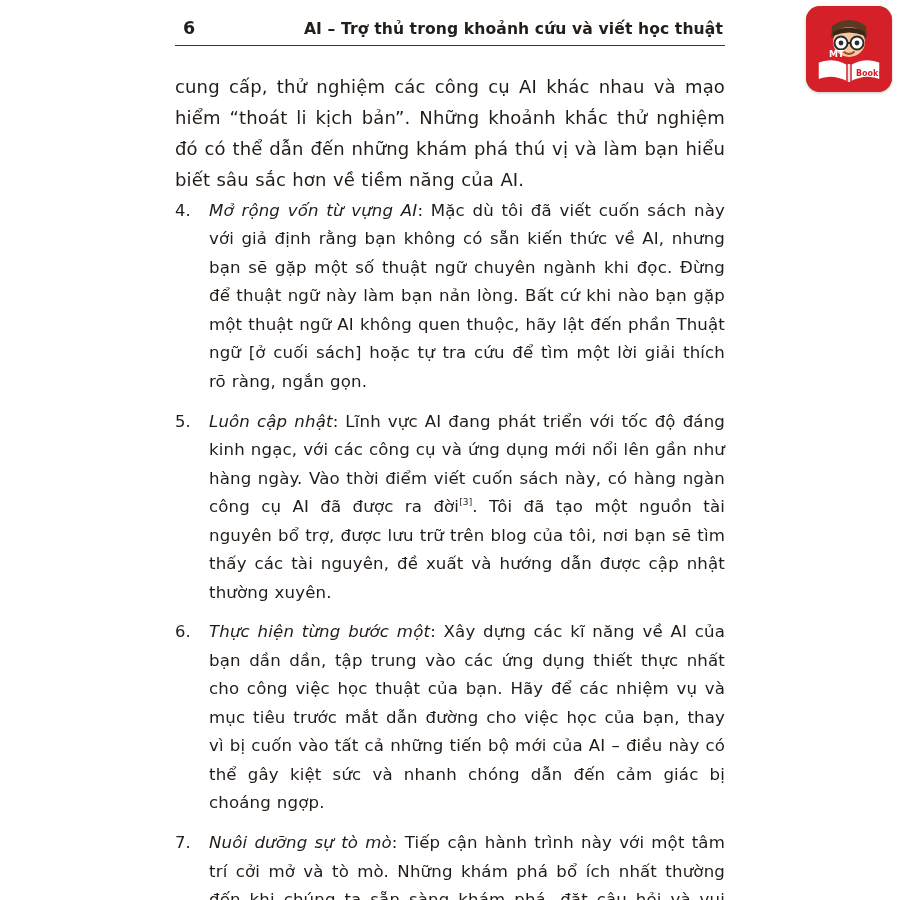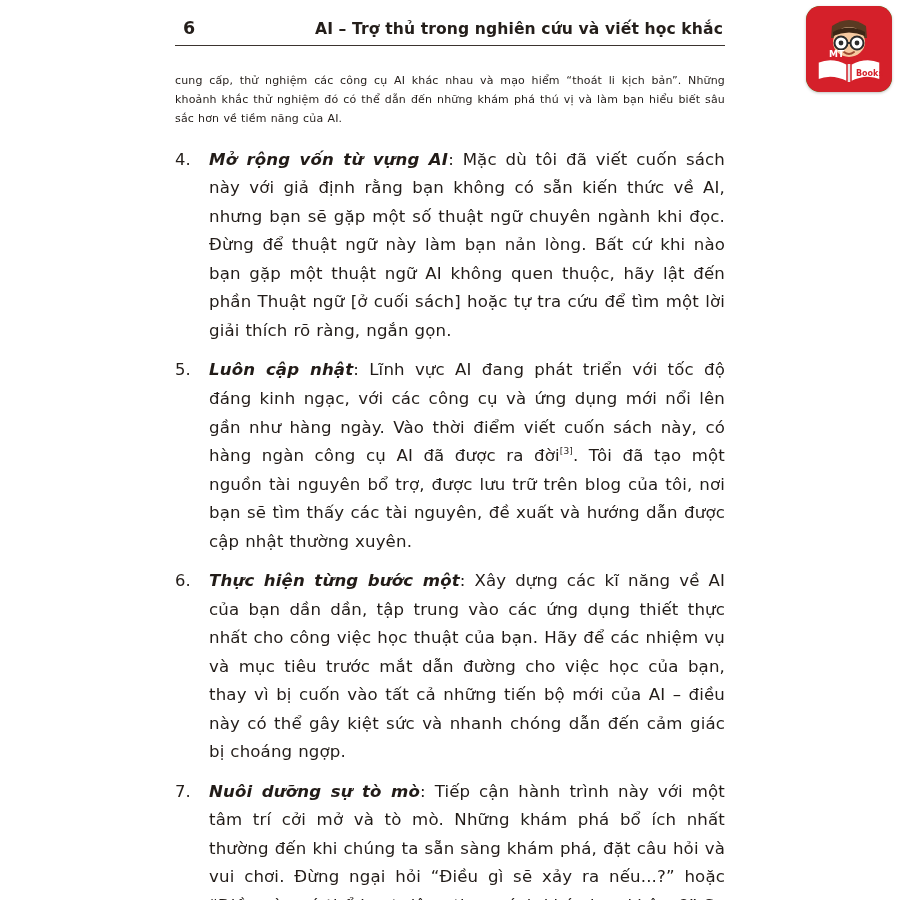--- a/index.html
+++ b/index.html
@@ -42,27 +42,27 @@
   .running-title {
     font-size: 15.6px;
     font-weight: 700;
     letter-spacing: .1px;
     color: #241e1a;
     padding-right: 2px;
     white-space: nowrap;
   }
   
   .para {
-    font-size: 11px;
+    font-size: 18px;
     line-height: 1.72;
     text-align: justify;
     text-justify: inter-word;
     letter-spacing: .15px;
     word-spacing: .5px;
-    margin: 0 0 17px 0;
+    margin: 0 0 1px 0;
   }
   .intro-para {
     padding-left: 0;
   }
   .list {
     margin: 0;
     padding: 0;
     list-style: none;
   }
   .list-item {
@@ -81,21 +81,21 @@
   .item-body {
     flex: 1 1 auto;
     font-size: 16.6px;
     line-height: 1.72;
     text-align: justify;
     letter-spacing: .15px;
     word-spacing: .5px;
   }
   .lead {
     font-style: italic;
-    font-weight: 700;
+    font-weight: 400;
   }
   .term {
   }
   sup {
     font-size: 9px;
     vertical-align: super;
     line-height: 0;
   }
   
   .logo {
@@ -111,21 +111,21 @@
   }
   .logo svg { display: block; }
 </style>
 </head>
 <body>
 
 <div class="page">
 
   <div class="header">
     <div class="folio">6</div>
-    <div class="running-title">AI – Trợ thủ trong nghiên cứu và viết học khắc</div>
+    <div class="running-title">AI – Trợ thủ trong khoảnh cứu và viết học thuật</div>
   </div>
 
   <p class="para intro-para">cung cấp, thử nghiệm các công cụ AI khác nhau và mạo hiểm “thoát li kịch bản”. Những khoảnh khắc thử nghiệm đó có thể dẫn đến những khám phá thú vị và làm bạn hiểu biết sâu sắc hơn về tiềm năng của AI.</p>
 
   <ul class="list">
 
     <li class="list-item">
       <div class="item-num">4.</div>
       <div class="item-body"><span class="lead">Mở rộng vốn từ vựng AI</span><span>: Mặc dù tôi đã viết cuốn sách này với giả định rằng bạn không có sẵn kiến thức về AI, nhưng bạn sẽ gặp một số thuật ngữ chuyên ngành khi đọc. Đừng để thuật ngữ này làm bạn nản lòng. Bất cứ khi nào bạn gặp một thuật ngữ AI không quen thuộc, hãy lật đến phần </span><span class="term">Thuật ngữ</span><span> [ở cuối sách] hoặc tự tra cứu để tìm một lời giải thích rõ ràng, ngắn gọn.</span></div>
     </li>

